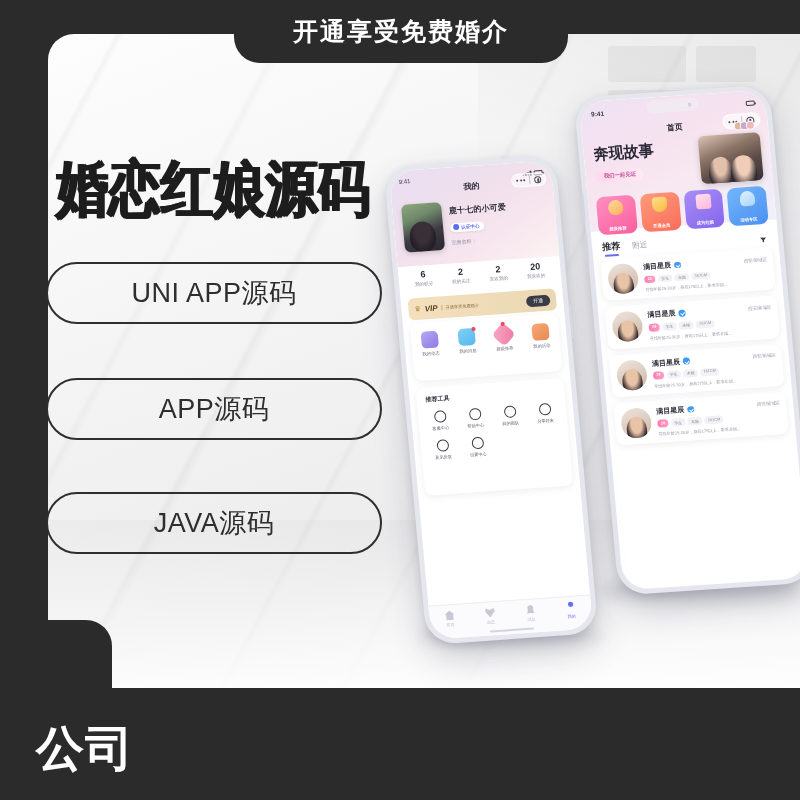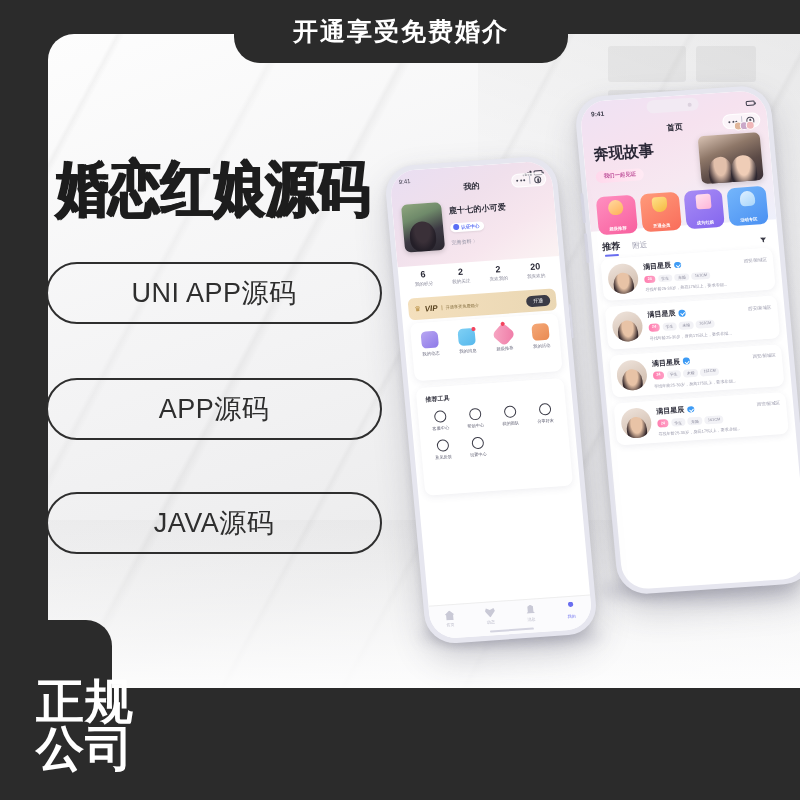--- a/index.html
+++ b/index.html
@@ -664,17 +664,16 @@
         </div>
         <div class="home-ind"></div>
       </div>
 
     </div>
   </div>
 
   <div class="bottom-tab"></div>
   <div class="bottom-bar"></div>
   <div class="legit">
-    <span>正规</span>
     <span>公司</span>
   </div>
 
 </div>
 
 </body></html>

